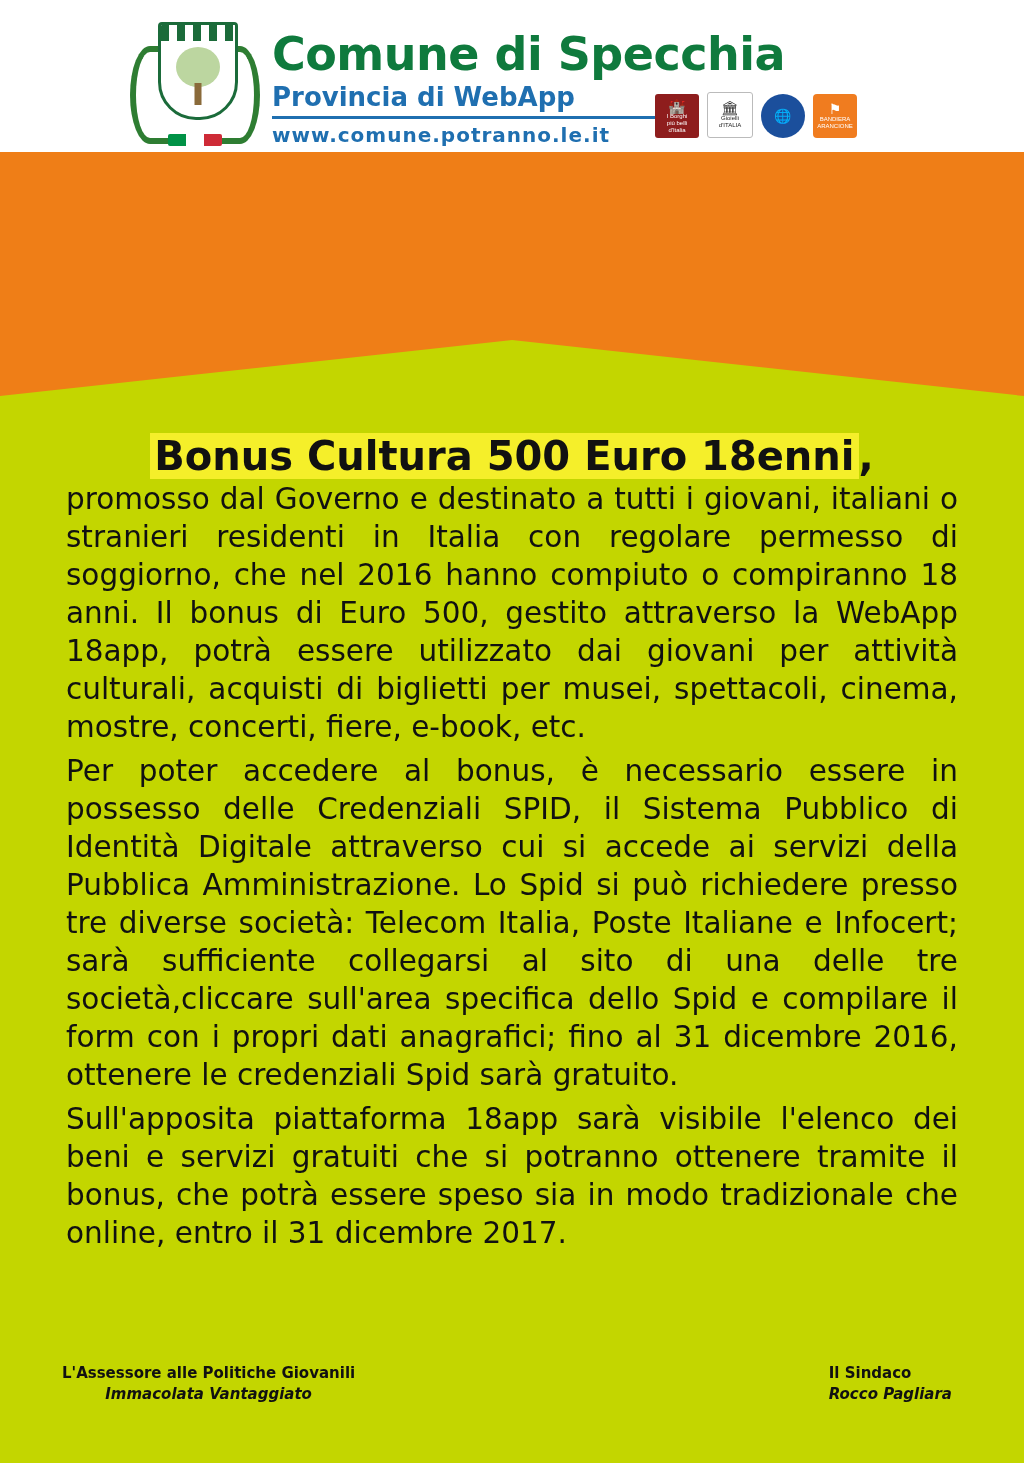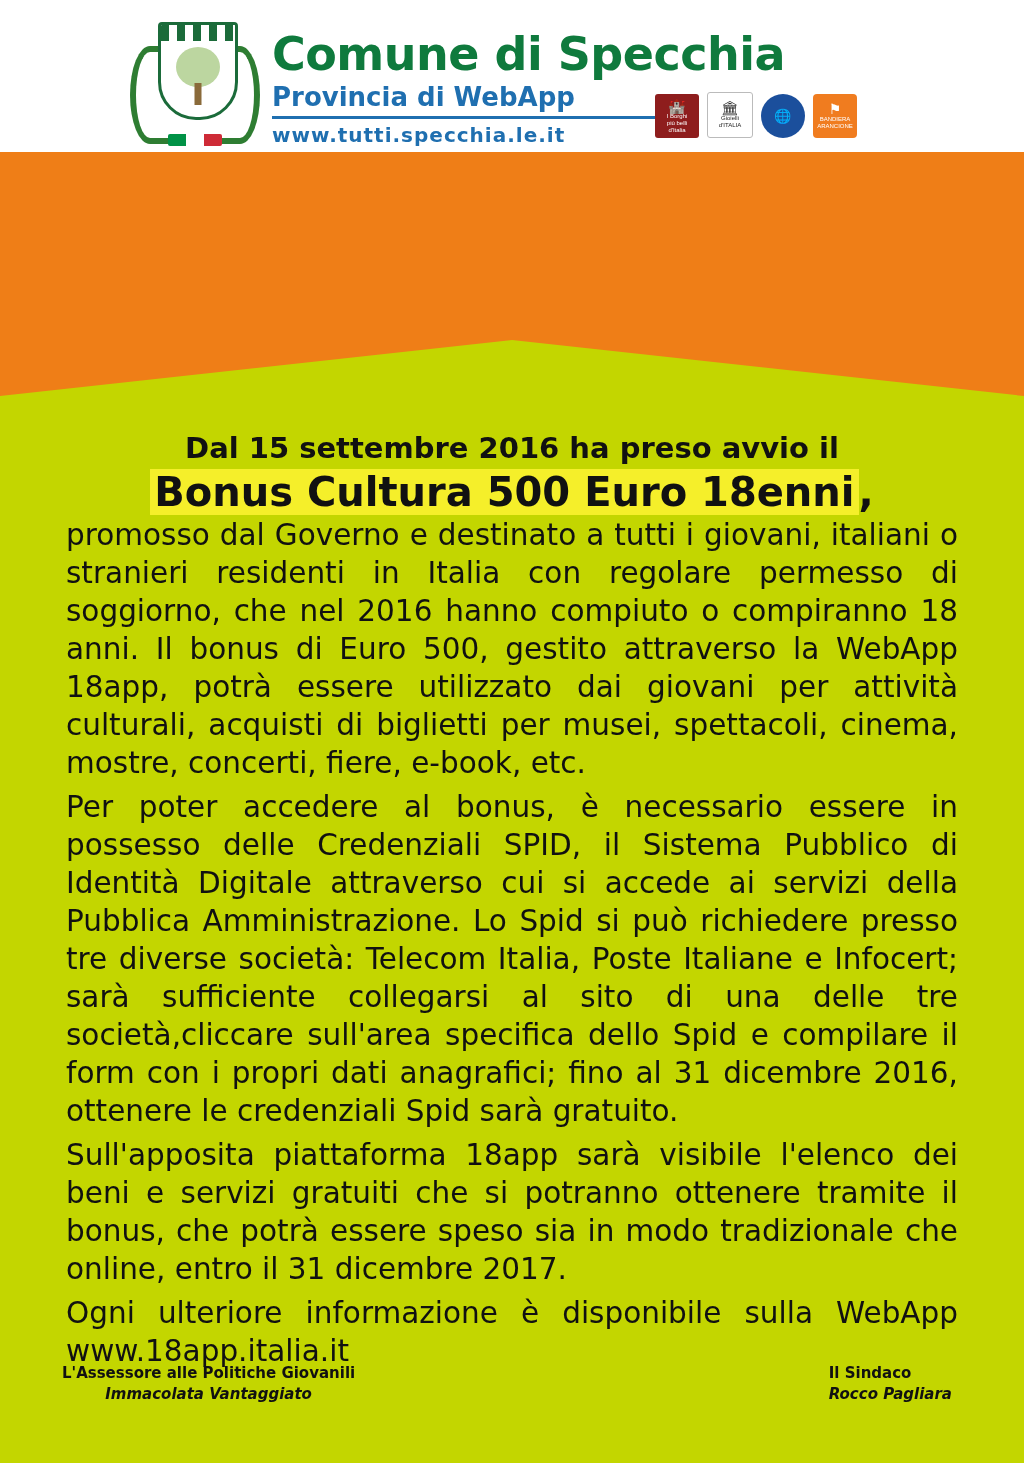--- a/index.html
+++ b/index.html
@@ -289,21 +289,21 @@
         <div class="crest-tree"></div>
         <div class="crest-trunk"></div>
       </div>
       <div class="crest-ribbon"></div>
     </div>
 
     <div class="title-block">
       <div class="comune-title">Comune di Specchia</div>
       <div class="provincia">Provincia di WebApp</div>
       <div class="hdr-rule"></div>
-      <div class="website">www.tutti.specchia.le.it</div>
+      <div class="website">www.comune.potranno.le.it</div>
     </div>
 
     <div class="badges">
       <div class="badge badge-borghi">
         <span class="badge-mini-icon">🏰</span>
         <span>I Borghi</span>
         <span>più belli</span>
         <span>d'Italia</span>
       </div>
       <div class="badge badge-gioielli">
@@ -320,28 +320,26 @@
         <span>ARANCIONE</span>
       </div>
     </div>
   </div>
 
   <div class="orange-band"></div>
 
   <div class="green-body"></div>
 
   <div class="content">
-    <div class="lead">Dal 15 settembre 2016 ha preso avvio il</div>
     <div class="lead2">
       <span class="hl">Bonus Cultura 500 Euro 18enni</span><span>,</span>
     </div>
     <div class="para tight">promosso dal Governo e destinato a tutti i giovani, italiani o stranieri residenti in Italia con regolare permesso di soggiorno, che nel 2016 hanno compiuto o compiranno 18 anni. Il bonus di Euro 500, gestito attraverso la WebApp 18app, potrà essere utilizzato dai giovani per attività culturali, acquisti di biglietti per musei, spettacoli, cinema, mostre, concerti, fiere, e-book, etc.</div>
     <div class="para">Per poter accedere al bonus, è necessario essere in possesso delle Credenziali SPID, il Sistema Pubblico di Identità Digitale attraverso cui si accede ai servizi della Pubblica Amministrazione. Lo Spid si può richiedere presso tre diverse società: Telecom Italia, Poste Italiane e Infocert; sarà sufficiente collegarsi al sito di una delle tre società,cliccare sull'area specifica dello Spid e compilare il form con i propri dati anagrafici; fino al 31 dicembre 2016, ottenere le credenziali Spid sarà gratuito.</div>
     <div class="para">Sull'apposita piattaforma 18app sarà visibile l'elenco dei beni e servizi gratuiti che si potranno ottenere tramite il bonus, che potrà essere speso sia in modo tradizionale che online, entro il 31 dicembre 2017.</div>
-    <div class="para">Ogni ulteriore informazione è disponibile   sulla WebApp www.18app.italia.it</div>
   </div>
 
   <div class="sig-left">
     <div class="sig-role">L'Assessore alle Politiche Giovanili</div>
     <div class="sig-name">Immacolata Vantaggiato</div>
   </div>
   <div class="sig-right">
     <div class="sig-role">Il Sindaco</div>
     <div class="sig-name">Rocco Pagliara</div>
   </div>

